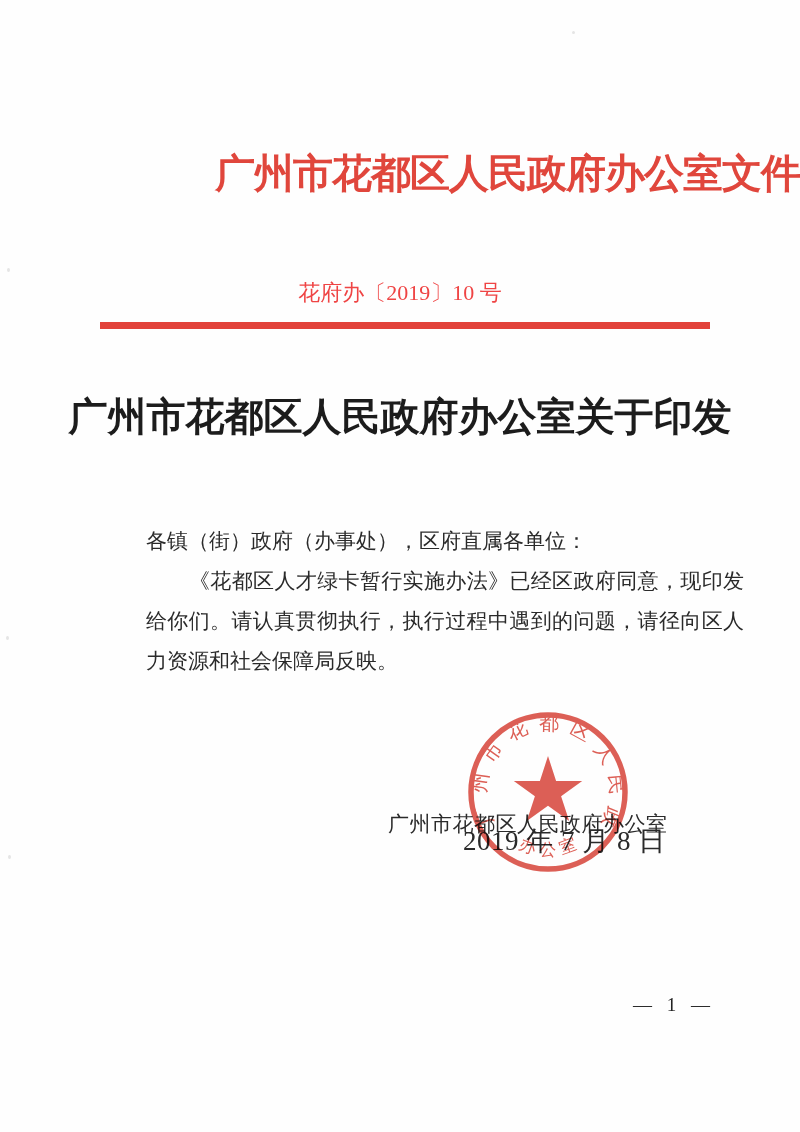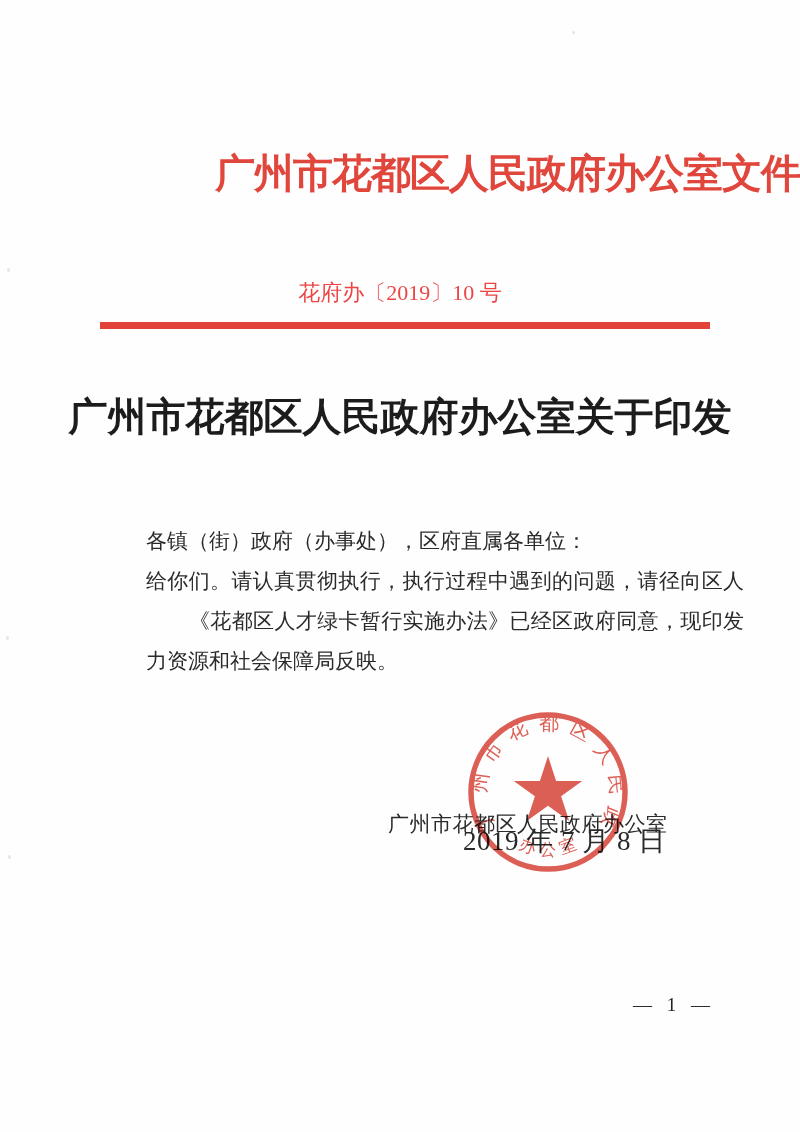--- a/index.html
+++ b/index.html
@@ -115,22 +115,22 @@
   <div class="doc-number">花府办〔2019〕10 号</div>
 
   <div class="red-line"></div>
 
   <div class="doc-title">
     <div>广州市花都区人民政府办公室关于印发</div>
   </div>
 
   <div class="body-text">
     <div class="body-line">各镇（街）政府（办事处），区府直属各单位：</div>
+    <div class="body-line justify indent">《花都区人才绿卡暂行实施办法》已经区政府同意，现印发</div>
     <div class="body-line justify">给你们。请认真贯彻执行，执行过程中遇到的问题，请径向区人</div>
-    <div class="body-line justify indent">《花都区人才绿卡暂行实施办法》已经区政府同意，现印发</div>
     <div class="body-line">力资源和社会保障局反映。</div>
   </div>
 
   <div class="sig-org">广州市花都区人民政府办公室</div>
 
   <div class="sig-date">2019 年 7 月 8 日</div>
 
   <svg class="seal" viewBox="-95 -95 190 190" xmlns="http://www.w3.org/2000/svg">
     <circle cx="0" cy="0" r="77" fill="none" stroke="#d9493e" stroke-width="5.5"></circle>
     <polygon fill="#d9493e" points="0,-36 8.1,-11.1 34.2,-11.1 13.1,4.2 21.2,29.1 0,13.8 -21.2,29.1 -13.1,4.2 -34.2,-11.1 -8.1,-11.1"></polygon>

